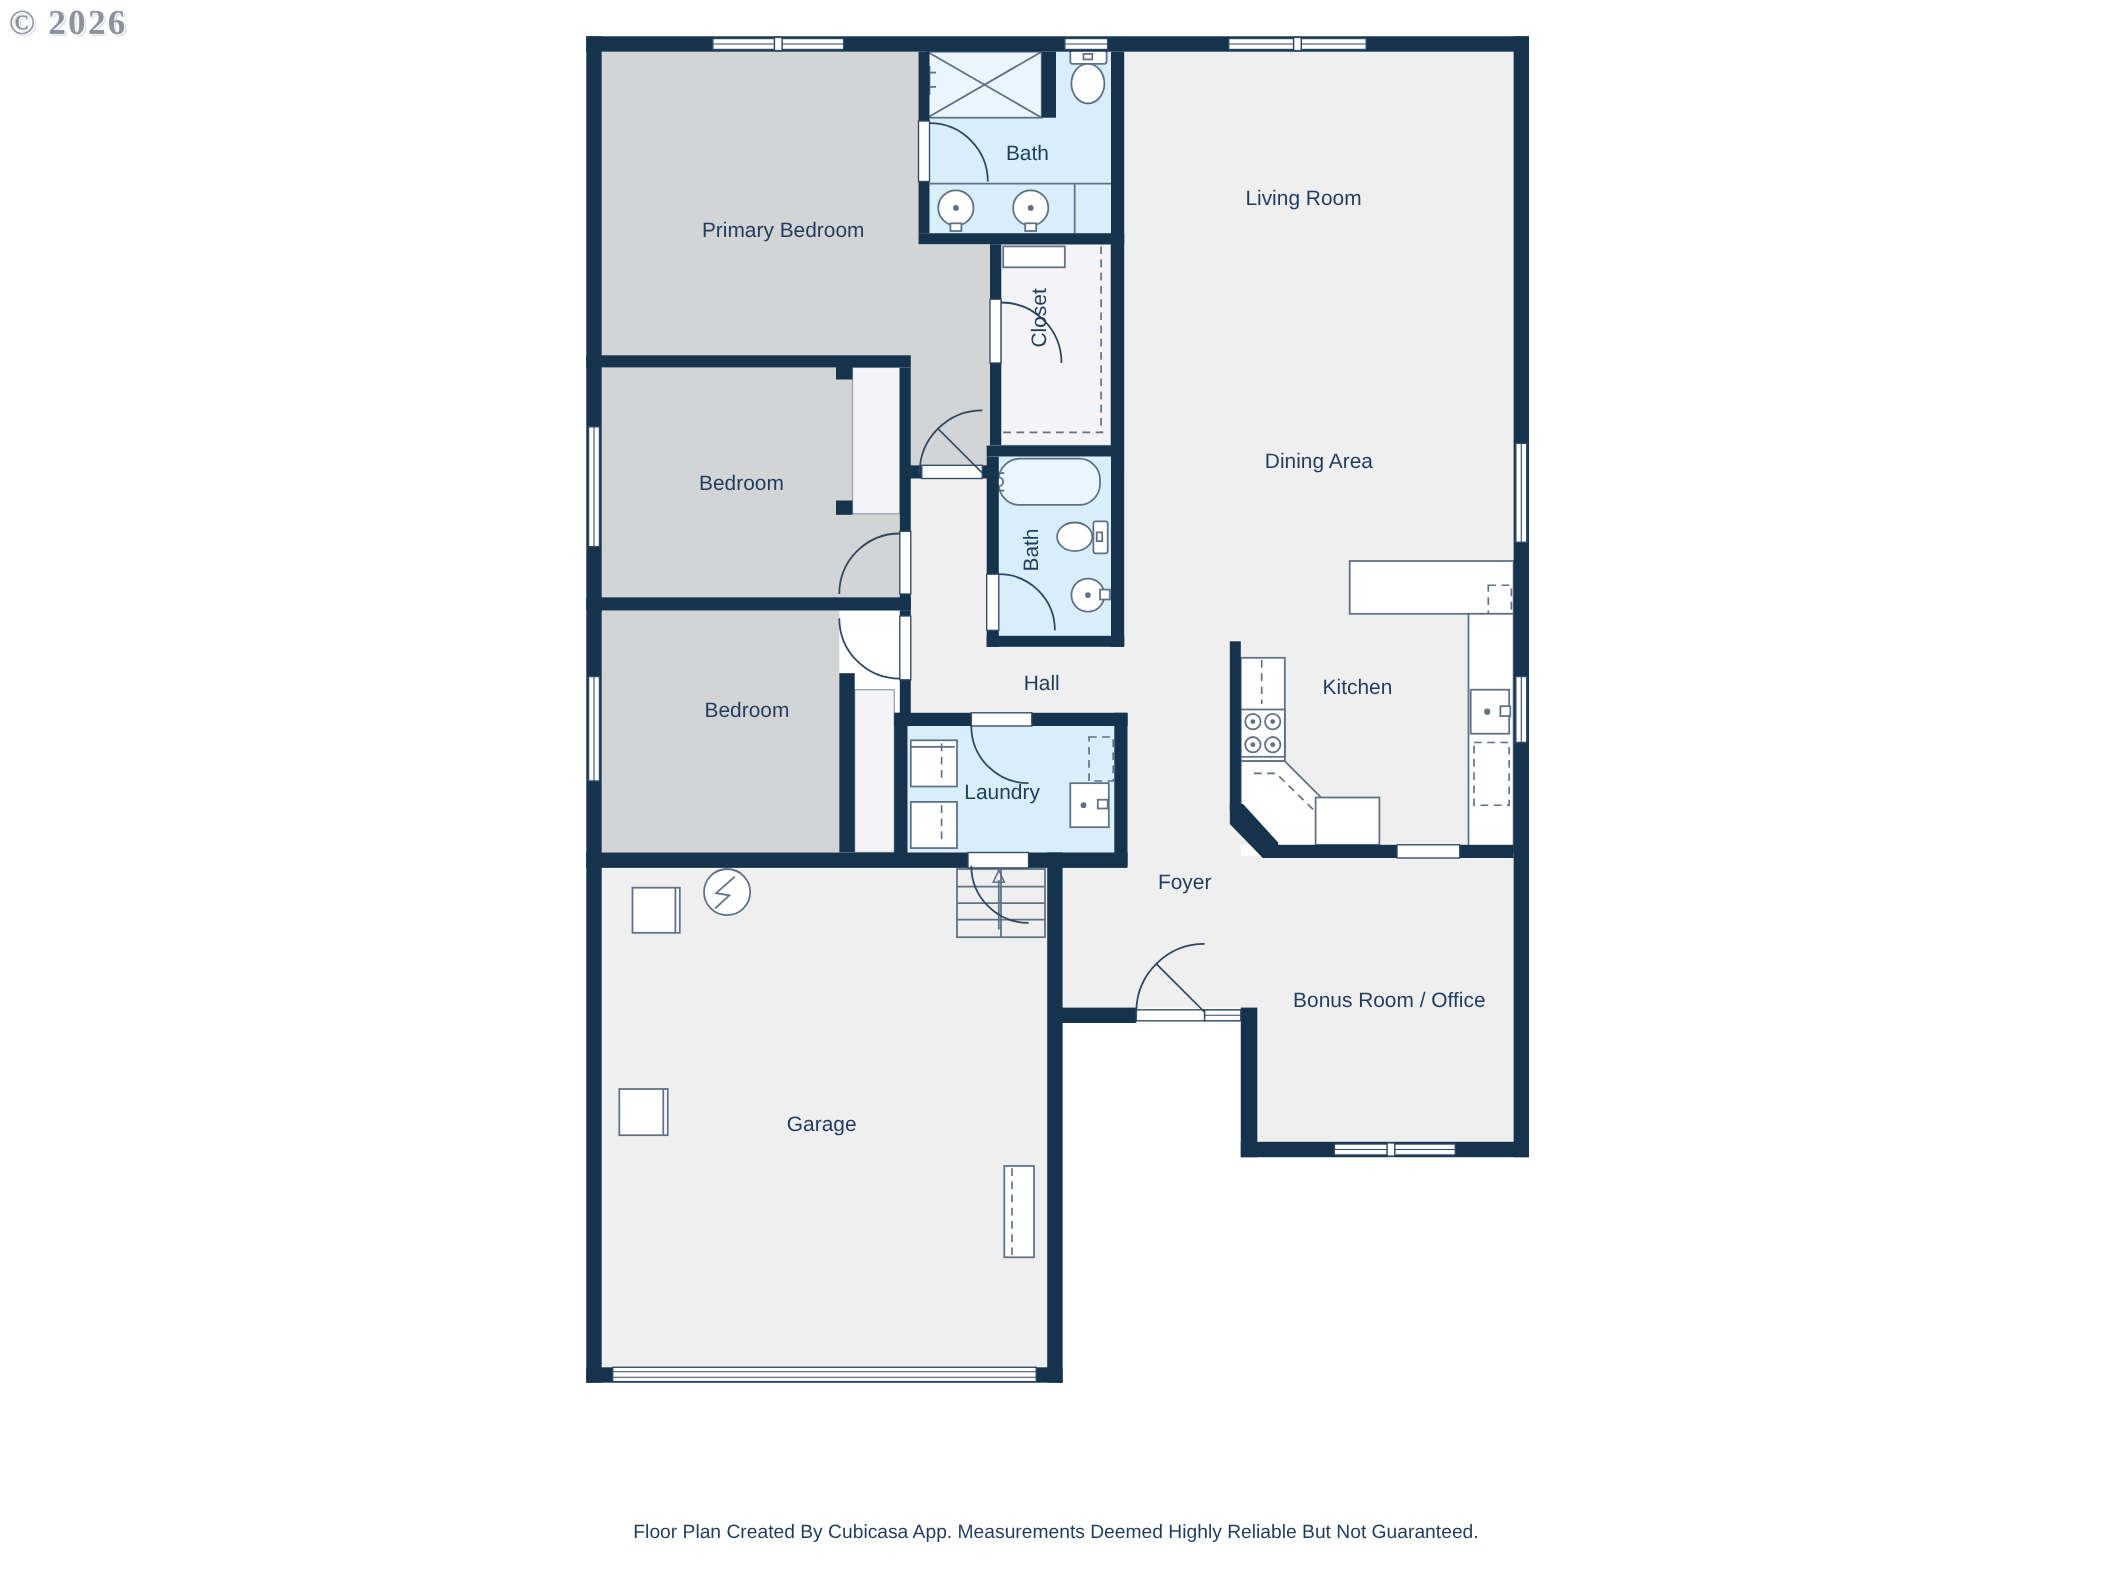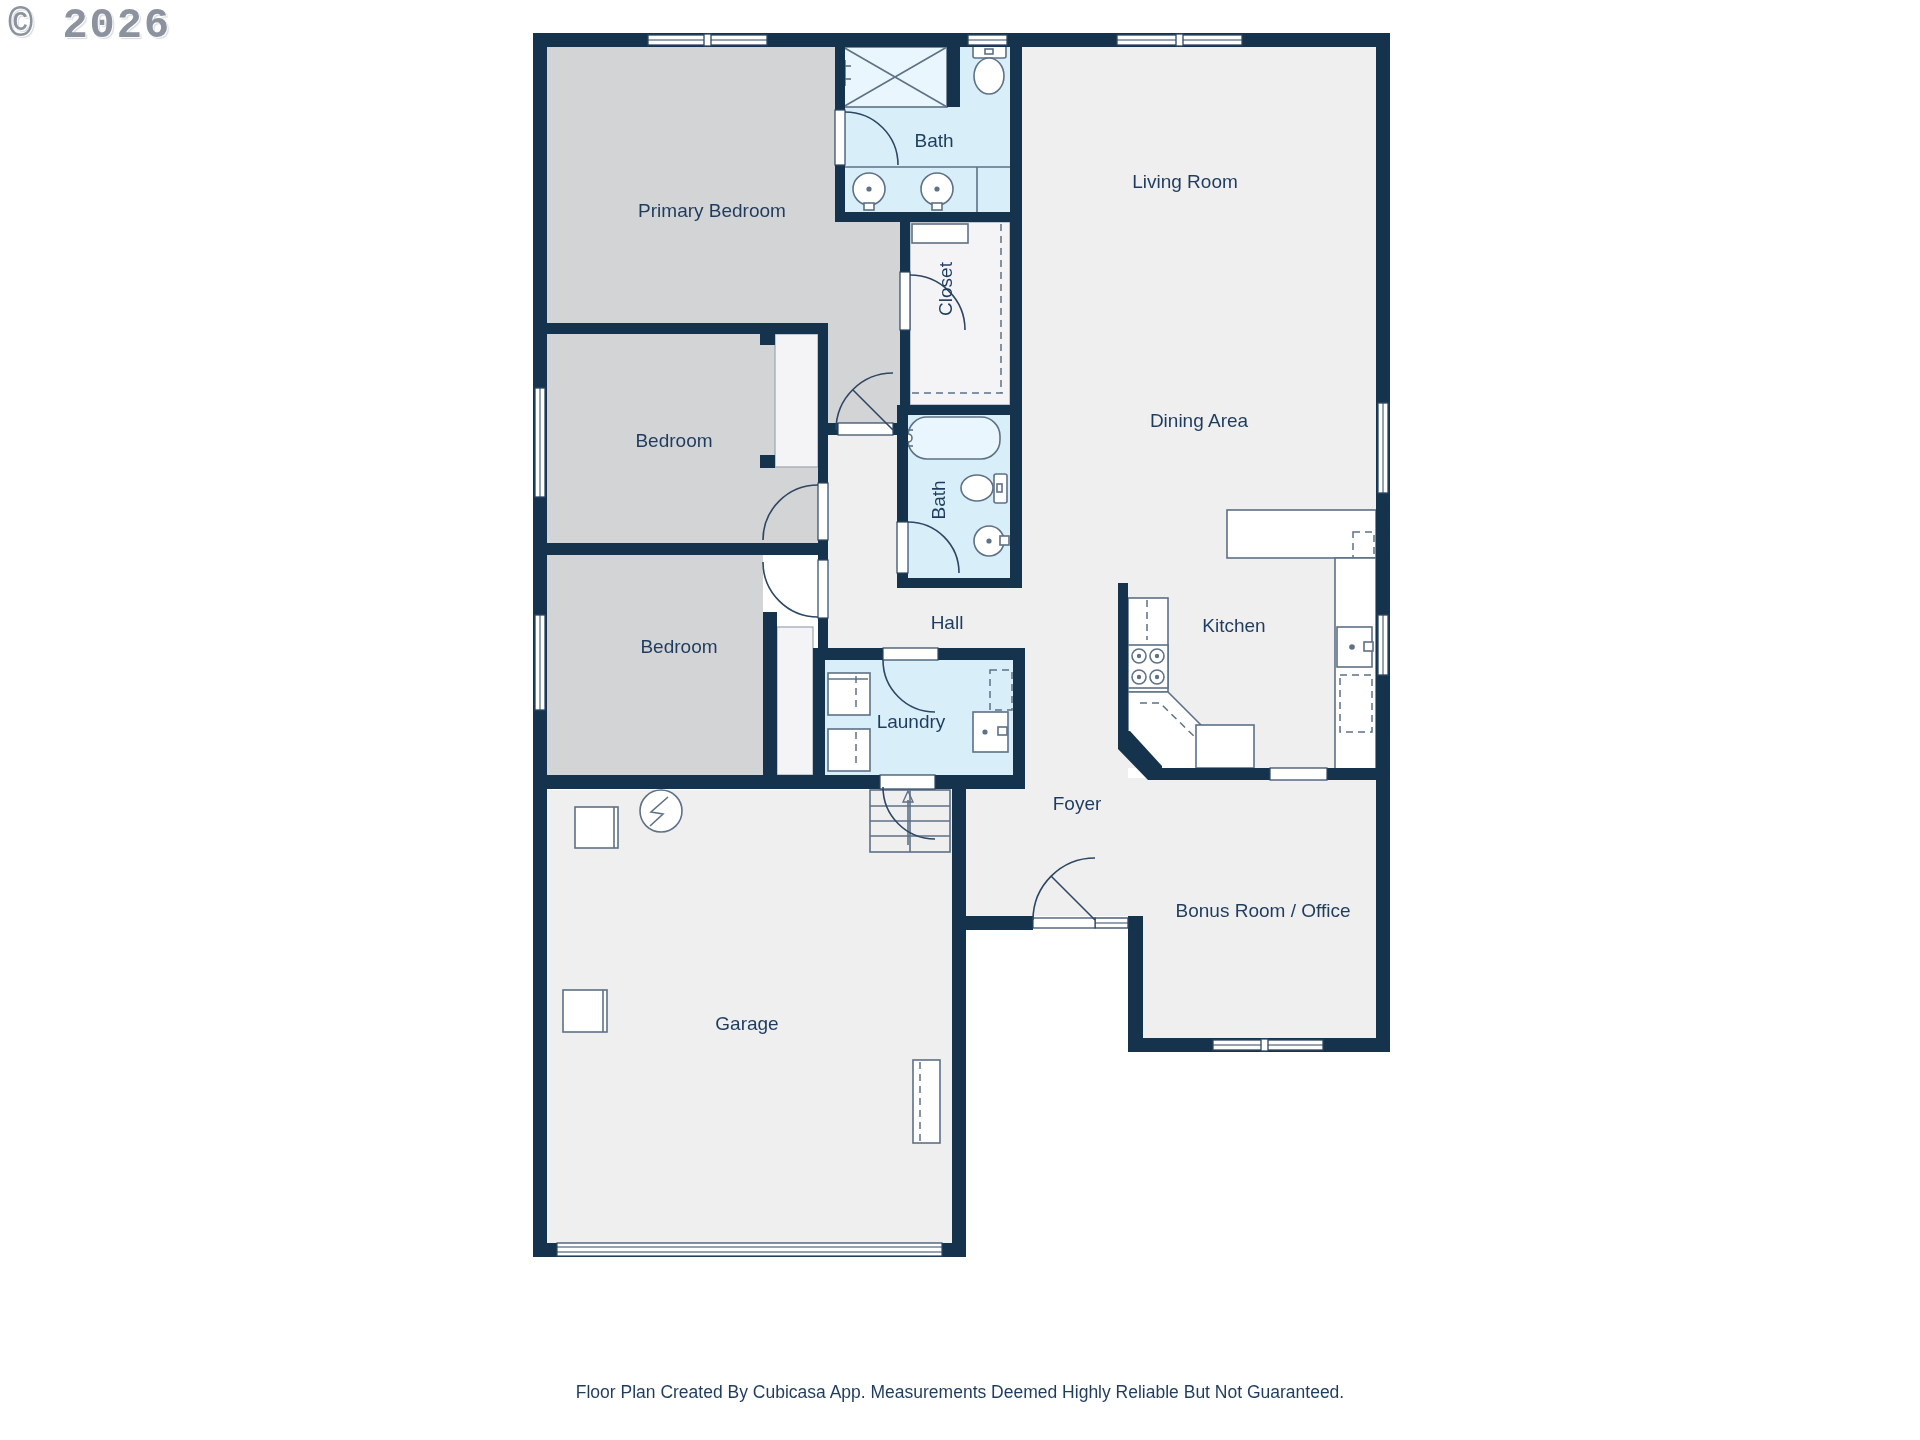--- a/index.html
+++ b/index.html
@@ -2,22 +2,22 @@
 <html style="--wall: #16334E; --room: #EFEFF0; --bed: #D3D4D6; --wet: #D8EFFA; --fxs: #5E7186; --label: #1F3C5E; --watermark: #8C939E;"><head>
 <meta charset="utf-8">
 <style>
   html,body{margin:0;padding:0;}
   body{
     width:1920px;height:1440px;background:#ffffff;position:relative;
     font-family:"Liberation Sans", sans-serif;overflow:hidden;
   }
   .watermark{
     position:absolute;left:8px;top:2px;
-    font-family:Liberation Mono, monospace;font-weight:bold;
-    font-size:42px;letter-spacing:2px;color:var(--watermark,#8C939E);
+    font-family:Liberation Serif, serif;font-weight:bold;
+    font-size:32px;letter-spacing:2px;color:var(--watermark,#8C939E);
     text-shadow:1px 1px 0 rgba(255,255,255,.9), 2px 2px 1px rgba(140,150,160,.35);
     user-select:none;
   }
   .footer{
     position:absolute;left:0;top:1382px;width:1920px;text-align:center;
     font-size:17.5px;color:var(--label,#1F3C5E);
   }
   svg{position:absolute;left:0;top:0;}
   .wall{fill:var(--wall,#16334E);stroke:none;}
   .fillroom{fill:var(--room,#EFEFF0);}

